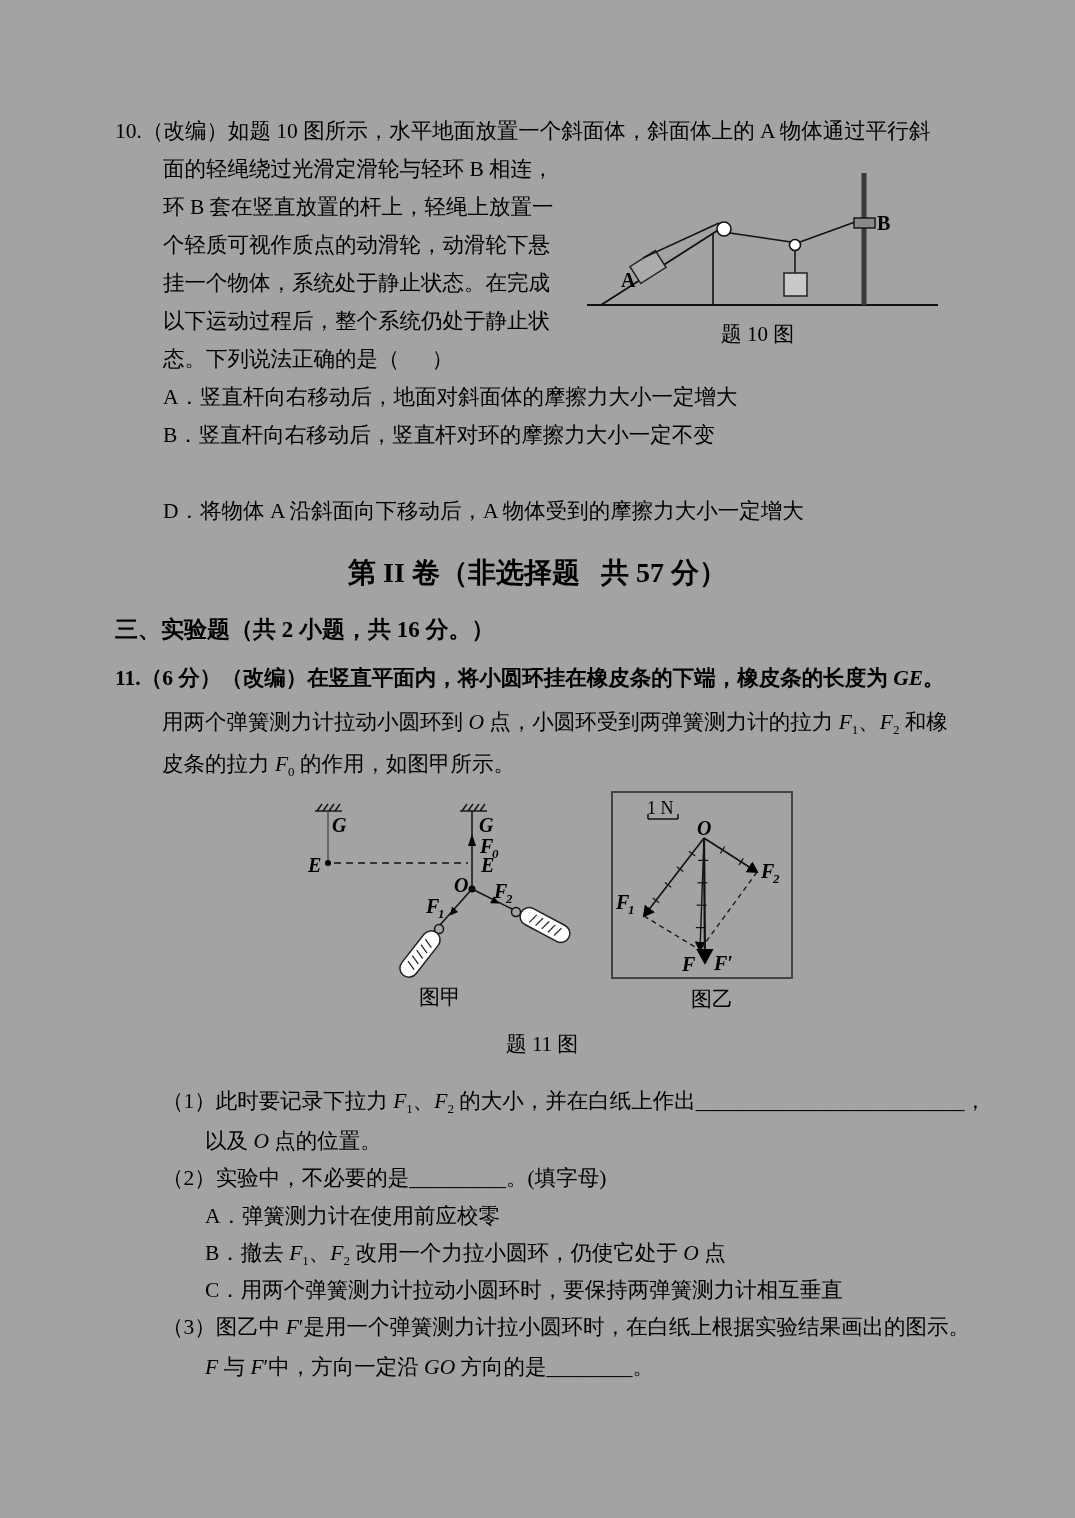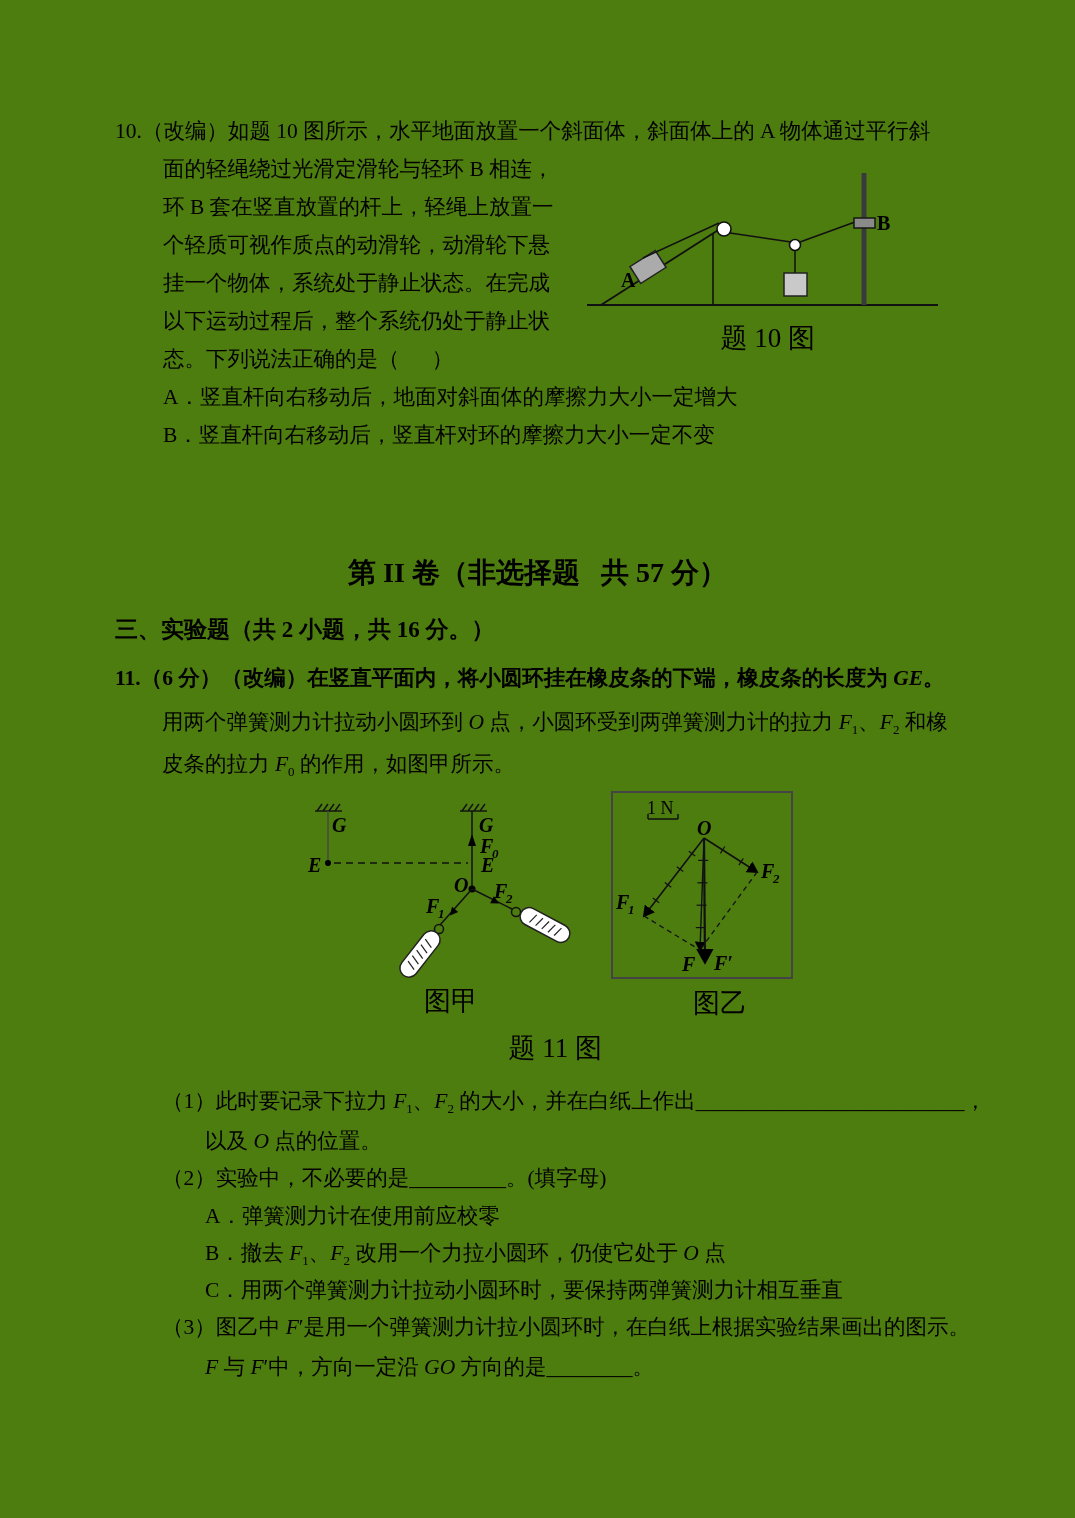--- a/index.html
+++ b/index.html
@@ -1,21 +1,21 @@
 <!DOCTYPE html>
 <html><head>
 <meta charset="utf-8">
 <style>
   html,body{margin:0;padding:0;background:#e8e8e8;}
-  .page{position:relative;width:1075px;height:1518px;background:#4d7c0f;margin:0 auto;
+  .page{position:relative;width:1075px;height:1518px;background:#a3a3a3;margin:0 auto;
         font-family:"Liberation Serif","DejaVu Serif",serif;color:#000;overflow:hidden;}
   .ln{position:absolute;font-size:21.5px;line-height:27px;white-space:nowrap;}
   .hdr{position:absolute;left:0;width:1075px;text-align:center;font-size:28px;font-weight:bold;white-space:nowrap;}
   .subhdr{position:absolute;font-size:23px;font-weight:bold;white-space:nowrap;}
-  .cap{position:absolute;font-size:27px;text-align:right;white-space:nowrap;}
+  .cap{position:absolute;font-size:21px;text-align:center;white-space:nowrap;}
   sub{font-size:13px;line-height:0;}
   i{font-style:italic;}
   .fig{position:absolute;}
   svg{display:block;overflow:visible;}
   svg text{font-family:"Liberation Serif","DejaVu Serif",serif;}
   .lbl{font-size:20px;font-style:italic;font-weight:bold;}
   .lbl-sub{font-size:13px;font-style:italic;font-weight:bold;}
   .lbl-up{font-size:20px;font-weight:bold;font-style:normal;}
   .lbl-sm{font-size:18px;}
 </style>
@@ -27,20 +27,21 @@
   <div class="ln" style="left:115px;top:118px;">10.（改编）如题 10 图所示，水平地面放置一个斜面体，斜面体上的 A 物体通过平行斜</div>
   <div class="ln" style="left:163px;top:156px;">面的轻绳绕过光滑定滑轮与轻环 B 相连，</div>
   <div class="ln" style="left:163px;top:194px;">环 B 套在竖直放置的杆上，轻绳上放置一</div>
   <div class="ln" style="left:163px;top:270px;">挂一个物体，系统处于静止状态。在完成</div>
   <div class="ln" style="left:163px;top:232px;">个轻质可视作质点的动滑轮，动滑轮下悬</div>
   <div class="ln" style="left:163px;top:308px;">以下运动过程后，整个系统仍处于静止状</div>
   <div class="ln" style="left:163px;top:384px;">A．竖直杆向右移动后，地面对斜面体的摩擦力大小一定增大</div>
 
   <div class="ln" style="left:163px;top:346px;">态。下列说法正确的是（&nbsp;&nbsp;&nbsp;&nbsp;&nbsp;&nbsp;）</div>
   <div class="ln" style="left:163px;top:422px;">B．竖直杆向右移动后，竖直杆对环的摩擦力大小一定不变</div>
+  <div class="ln" style="left:163px;top:498px;">D．将物体 A 沿斜面向下移动后，A 物体受到的摩擦力大小一定增大</div>
 
   <div class="fig" style="left:583px;top:163px;">
     <svg width="372" height="150" viewBox="0 0 372 150">
 
       <line x1="4" y1="142" x2="355" y2="142" stroke="#111" stroke-width="2"></line>
 
       <line x1="18" y1="142" x2="140" y2="64" stroke="#111" stroke-width="1.8"></line>
       <line x1="130" y1="70" x2="130" y2="142" stroke="#111" stroke-width="1.6"></line>
 
       <g transform="translate(65,104) rotate(-32.5)">

